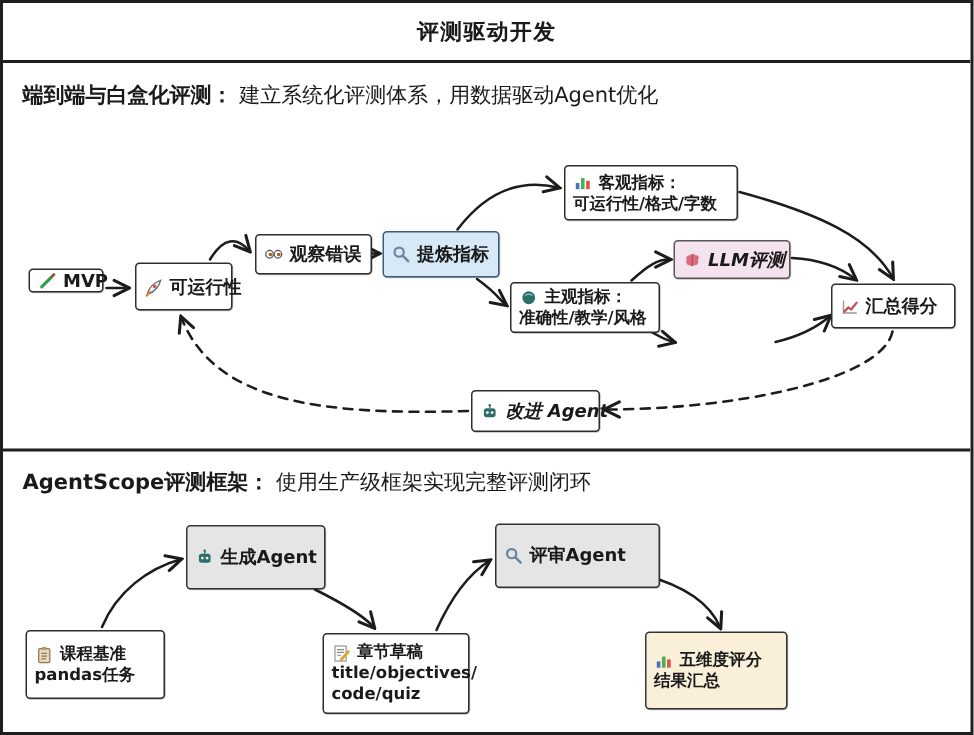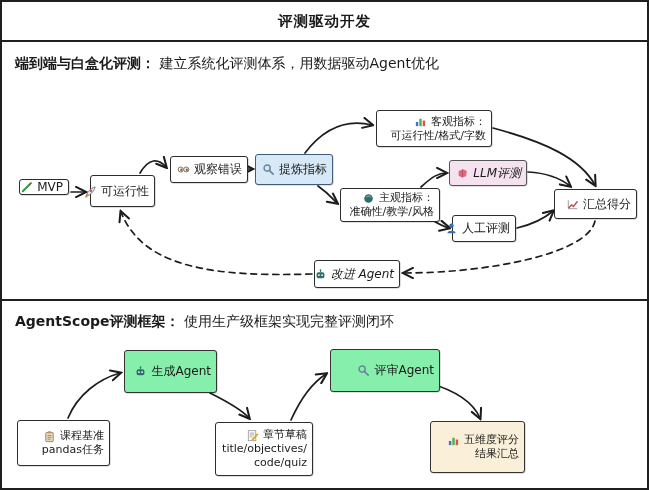--- a/index.html
+++ b/index.html
@@ -23,30 +23,31 @@
   #s1-header { left:13px; top:53px; }
   #s2-header { left:13px; top:311px;text-align:center; }
 
   svg.arrow-layer { position:absolute; left:0; top:0; width:649px; height:490px; z-index:1; }
   svg.arrow-layer path.a { fill:none; stroke:#1c1c1c; stroke-width:1.7; stroke-linecap:round; }
   svg.arrow-layer path.dashed { stroke-dasharray:6 5; }
 
   .node {
     position:absolute; z-index:2; background:#fff;
     border:1.6px solid #2d2d2d; border-radius:3px;
-    display:flex; flex-direction:column; align-items:flex-end; justify-content:center;
+    display:flex; flex-direction:column; align-items:flex-start; justify-content:center;
     font-size:12px; line-height:1.25; padding:2px 5px; text-align:center;
     box-shadow:0.5px 0.5px 0 rgba(0,0,0,0.25);
+    font-weight:bold;
   }
   .node .row { display:flex; align-items:center; gap:4px; white-space:nowrap; }
   .node .ic { display:inline-flex; width:13px; height:13px; flex:0 0 auto; }
   .node .ic svg { width:13px; height:13px; }
   .node.small { font-size:11px; }
   .blue   { background:#d7e8f6; border-color:#3f5d7a; }
-  .blue2  { background:#86efac; border-color:#333; }
+  .blue2  { background:#e5e5e5; border-color:#333; }
   .pink   { background:#f4e3ef; border-color:#555; }
   .cream  { background:#faf0da; border-color:#333; }
 </style>
 </head>
 <body>
 
 <div class="canvas">
 
   <div class="title-bar">评测驱动开发</div>
 
@@ -169,31 +170,20 @@
         <span class="ic">
           <svg viewBox="0 0 14 14">
             <path d="M3 7 C2 5 3.5 3 5.5 3.5 C6.5 2 8.5 2.2 9.5 3.5 C11.5 3.2 12.5 5.5 11 7 C12 9 10.5 11 8.5 10.5 C7.5 11.8 5.5 11.6 4.8 10.3 C3 10.6 2.2 8.5 3 7 Z" fill="#d96a7f"></path>
             <path d="M7 3 V11" stroke="#b7445c" stroke-width="0.8"></path>
           </svg>
         </span>
         <span>LLM评测</span>
       </span>
   </div>
 
-  <div class="node" style="left:450px; top:213px; width:64px; height:27px;">
-    <span class="row">
-        <span class="ic">
-          <svg viewBox="0 0 14 14">
-            <circle cx="7" cy="4" r="2.4" fill="#3a6ea8"></circle>
-            <path d="M2.5 12 C3 8.6 11 8.6 11.5 12 Z" fill="#3a6ea8"></path>
-          </svg>
-        </span>
-        <span>人工评测</span>
-      </span>
-  </div>
 
   <div class="node" style="left:552px; top:187px; width:83px; height:30px;">
     <span class="row">
         <span class="ic">
           <svg viewBox="0 0 14 14">
             <path d="M2.5 2.5 V11.5 H12" stroke="#999" stroke-width="1" fill="none"></path>
             <path d="M3 10.5 L6 7.5 L8 9 L12 4" stroke="#c0504d" stroke-width="1.6" fill="none" stroke-linecap="round"></path>
           </svg>
         </span>
         <span>汇总得分</span>

